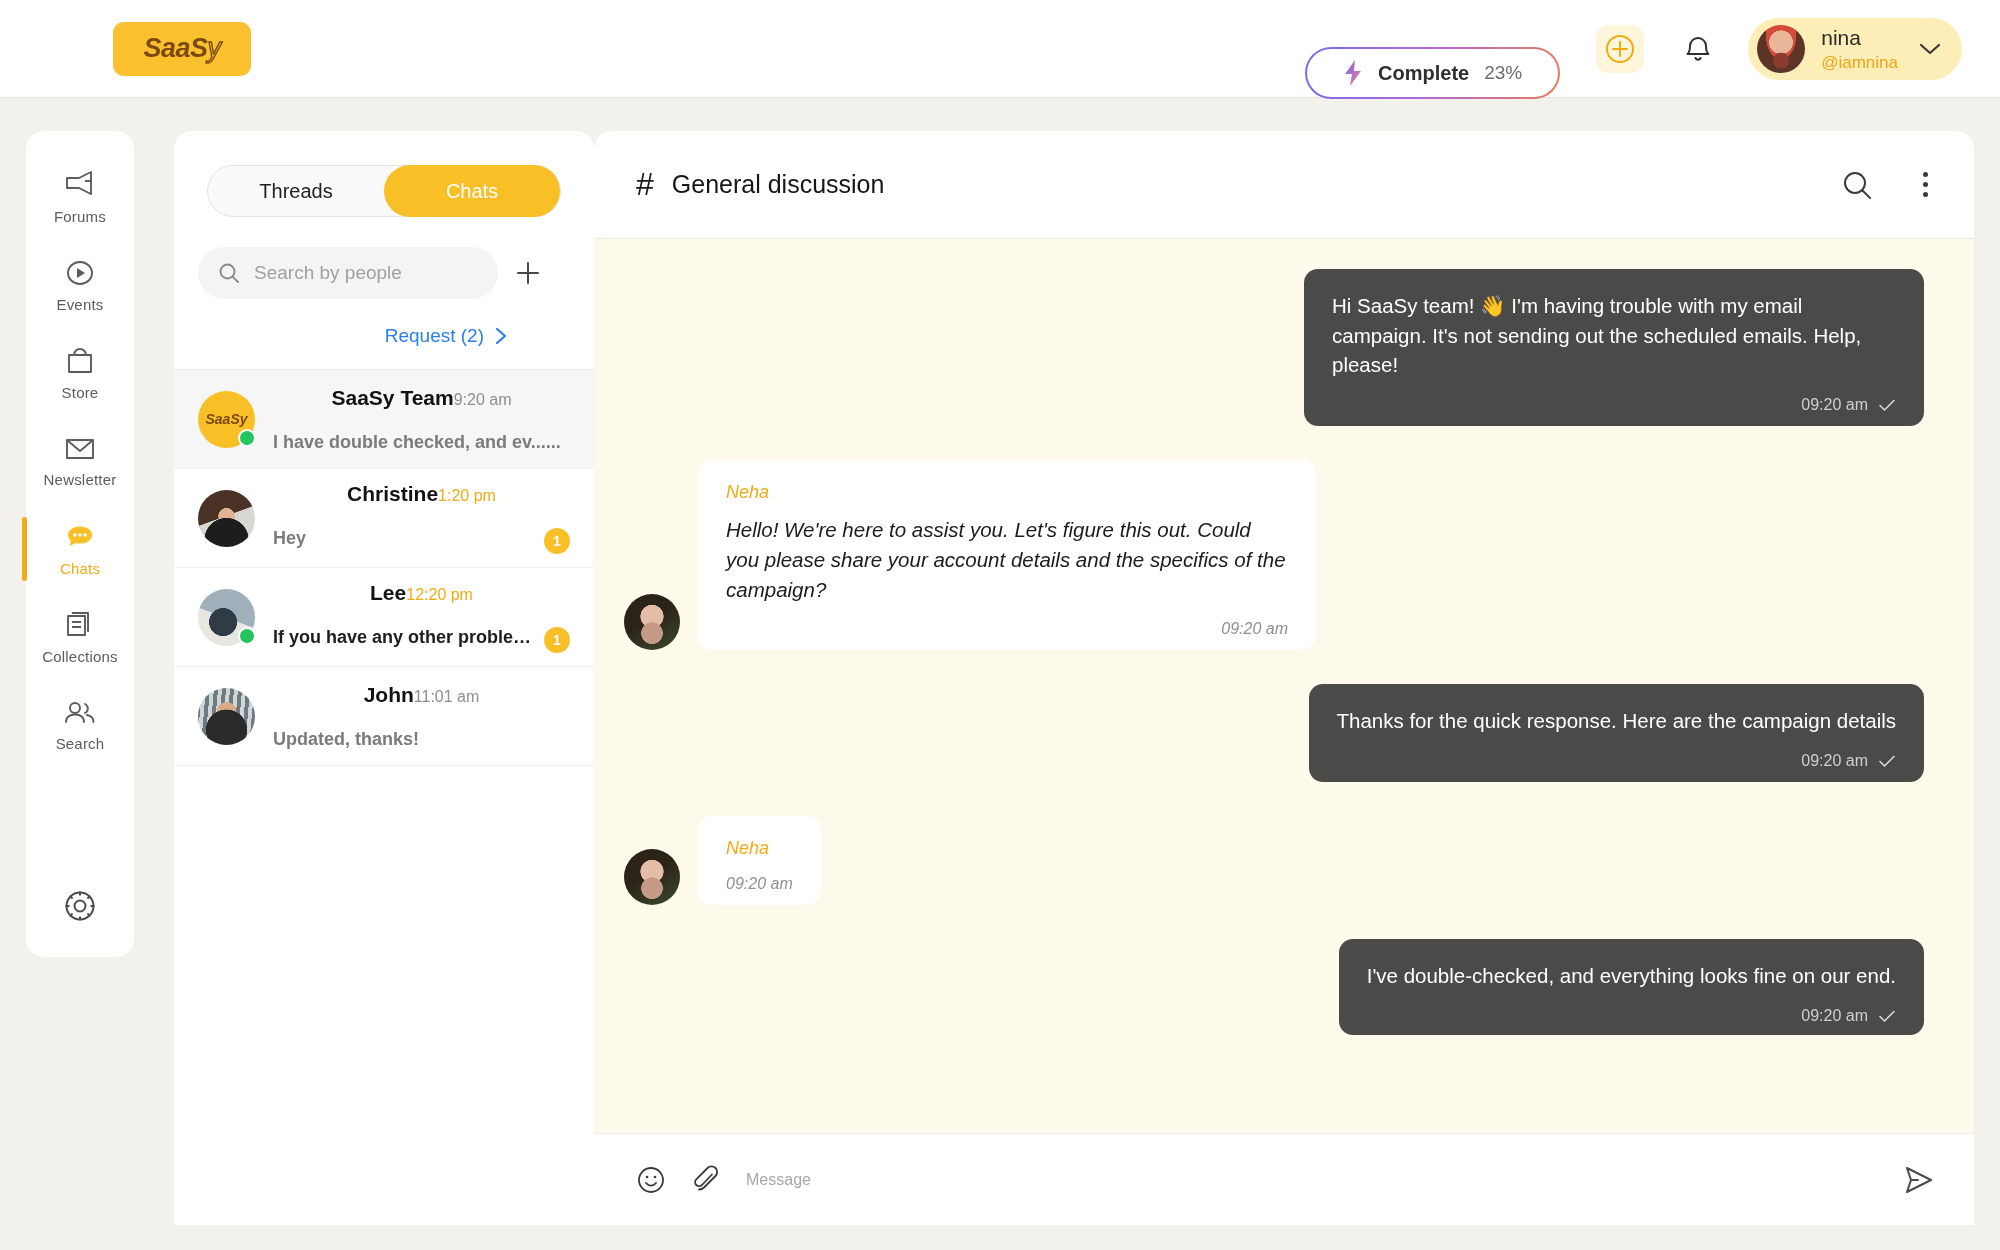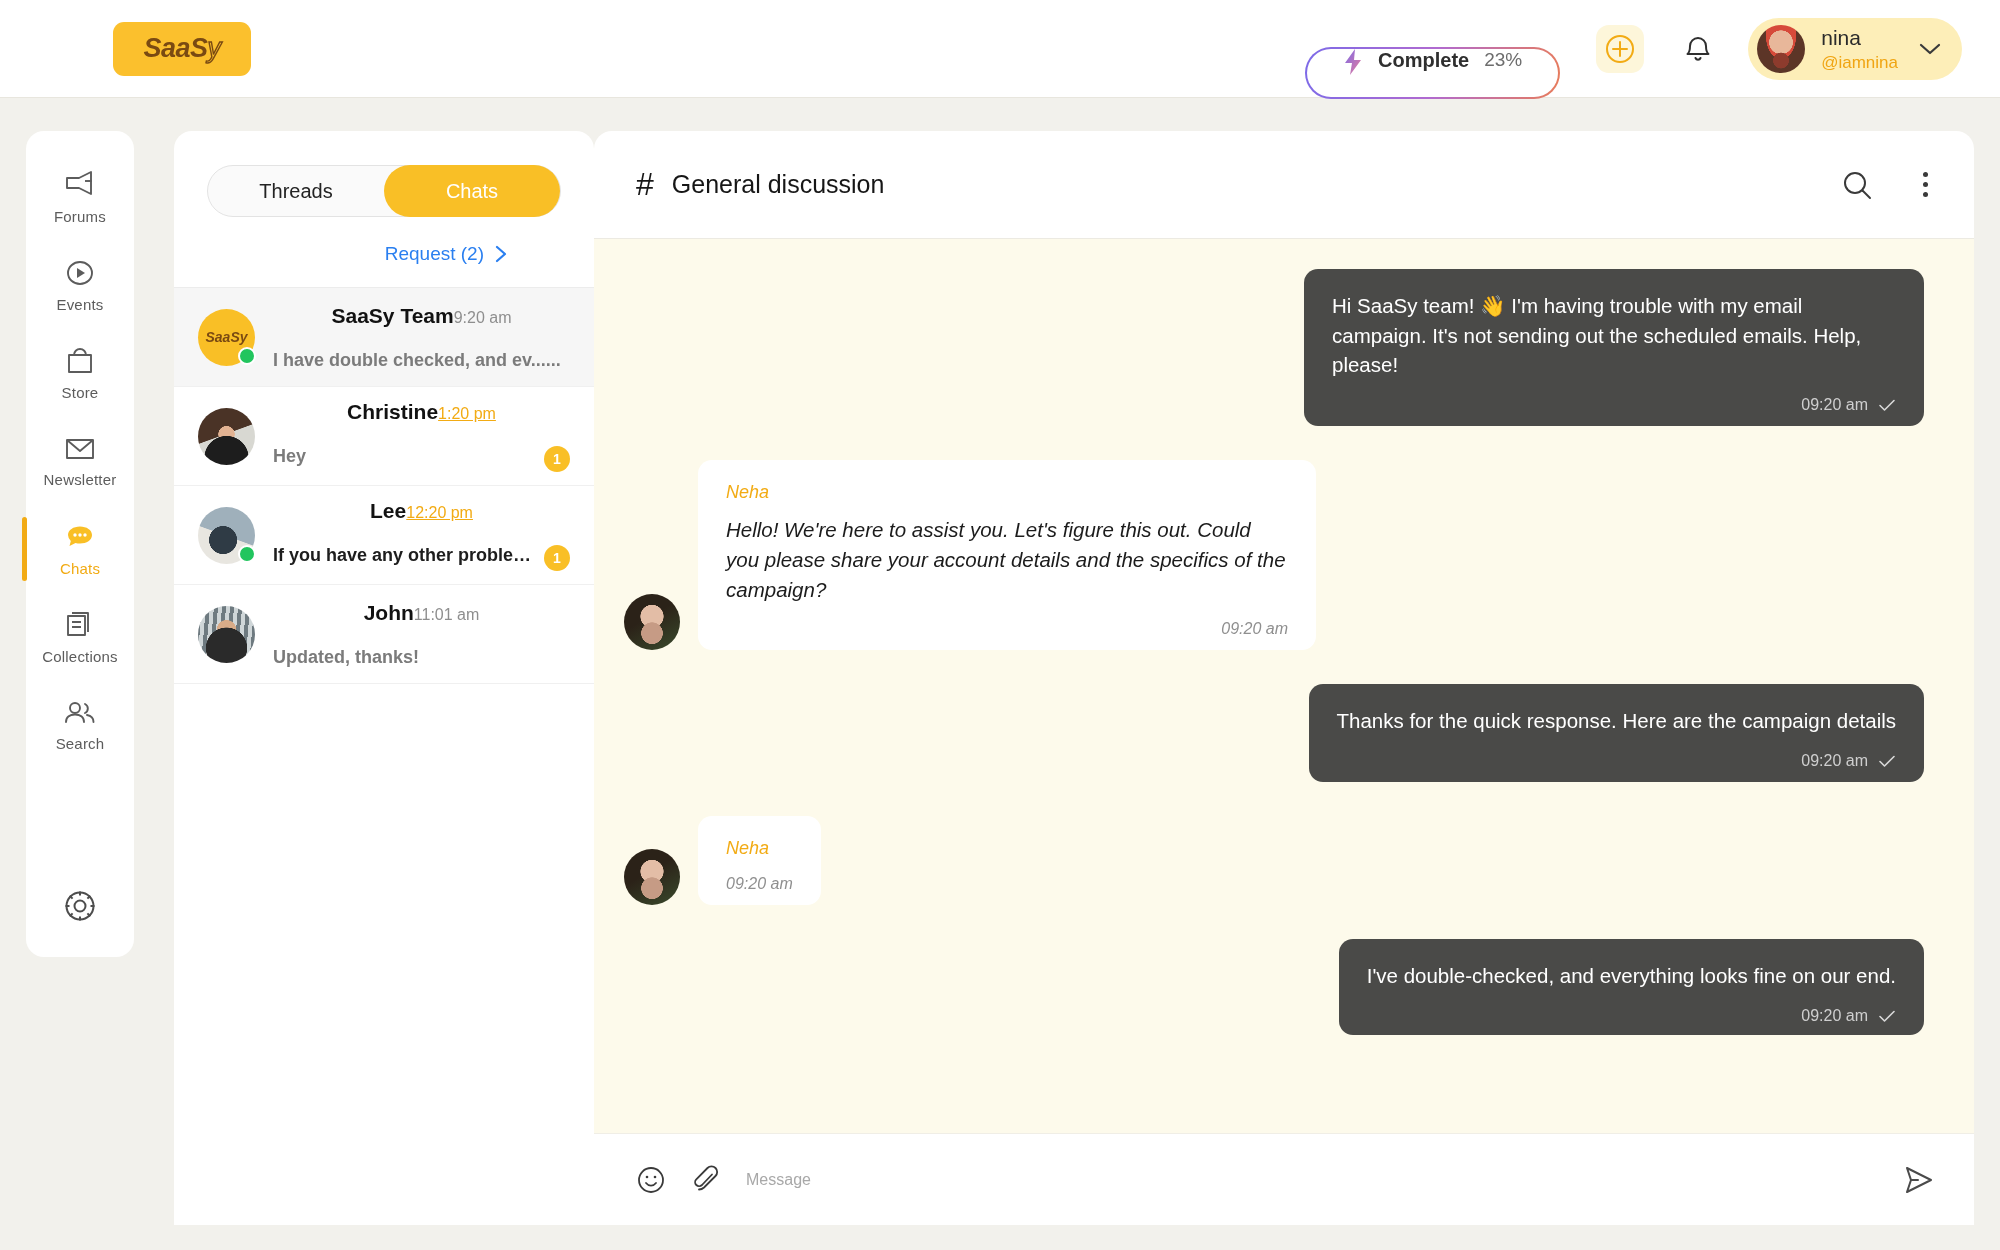--- a/index.html
+++ b/index.html
@@ -40,21 +40,21 @@
     display: flex; align-items: center; gap: 0;
   }
 
   .complete-pill {
     height: 52px; padding: 0 36px;
     border-radius: 30px;
     background:
       linear-gradient(#fff,#fff) padding-box,
       linear-gradient(100deg,#7c6ae8,#b06ad0,#e87c5a) border-box;
     border: 2px solid transparent;
-    display: flex; gap: 15px;
+    display: flex; align-items: center; gap: 15px;
     margin-right: 36px;
     margin-top: 48px;
   }
   .bolt { width: 20px; height: 26px; display: block; }
   .complete-label { font-size: 20px; font-weight: bold; color: #2f2f2f; }
   .complete-pct { font-size: 19px; color: #6d6d6d; }
 
   .plus-btn {
     width: 48px; height: 48px; border-radius: 13px;
     background: #fdf6da;
@@ -192,21 +192,21 @@
   }
   .dot-online {
     position: absolute; right: -1px; bottom: 1px;
     width: 18px; height: 18px; border-radius: 50%;
     background: #22c55e; border: 2.5px solid #fff;
   }
   .conv-body { flex: 1; min-width: 0; }
   .conv-top { display: flex; align-items: baseline; justify-content: center; }
   .conv-name { font-size: 21px; font-weight: bold; color: #121212; }
   .conv-time { font-size: 16px; color: #8e8e8e; }
-  .conv-time.unread { color: #f2ab14; text-decoration: underline; }
+  .conv-time.unread { color: #f2ab14; }
   .conv-bottom {
     display: flex; align-items: flex-start; justify-content: space-between;
     margin-top: 22px; gap: 10px; font-weight: bold;
   }
   .conv-preview {
     font-size: 18px; color: #7b7b7b;
     white-space: nowrap; overflow: hidden; text-overflow: ellipsis;
   }
   .conv-preview.unread { color: #1d1d1d; }
   .badge {
@@ -404,20 +404,38 @@
   </div>
 </div>
 
 <div class="chatlist">
 
   <div class="seg">
     <div class="seg-btn">Threads</div>
     <div class="seg-btn active">Chats</div>
   </div>
 
+  <div class="searchrow">
+    <div class="searchbox">
+      <span>
+        <svg width="22" height="22" viewBox="0 0 22 22" fill="none" stroke="#8a8a8a" stroke-width="1.9" stroke-linecap="round">
+            <circle cx="9.5" cy="9.5" r="7"></circle>
+            <path d="M14.8 14.8L20 20"></path>
+          </svg>
+      </span>
+      <input type="text" placeholder="Search by people" style="">
+    </div>
+    <div class="add-btn">
+      <span>
+        <svg width="32" height="32" viewBox="0 0 32 32" fill="none" stroke="#474747" stroke-width="2" stroke-linecap="round">
+            <path d="M16 6v20M6 16h20"></path>
+          </svg>
+      </span>
+    </div>
+  </div>
 
   <div class="request-row">
     <span class="request-txt">Request (2)</span>
     <span>
       <svg width="14" height="20" viewBox="0 0 14 20" fill="none" stroke="#2a7ff0" stroke-width="2.2" stroke-linecap="round" stroke-linejoin="round">
           <path d="M3 3l8 7-8 7"></path>
         </svg>
     </span>
   </div>
 

